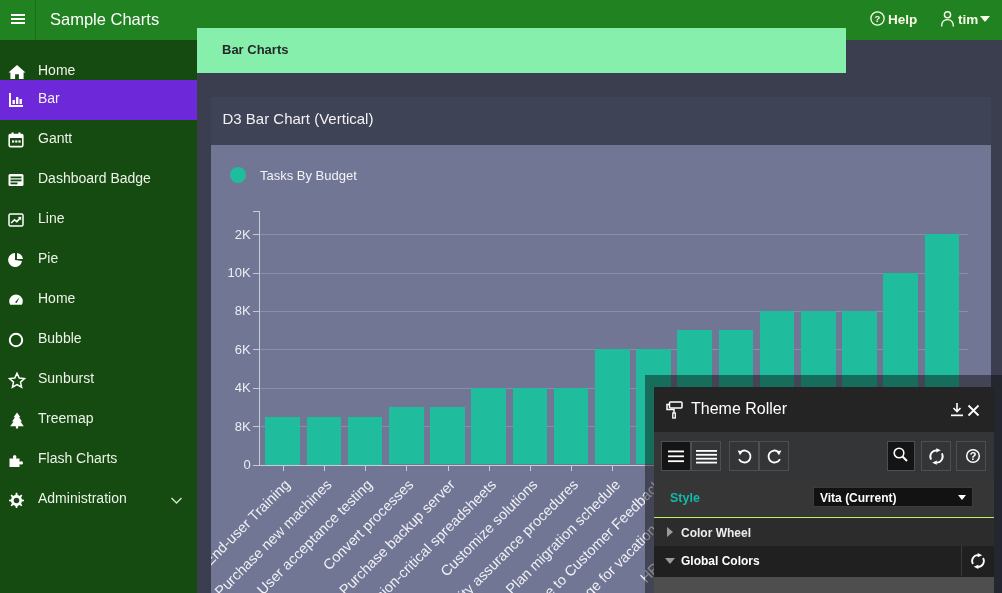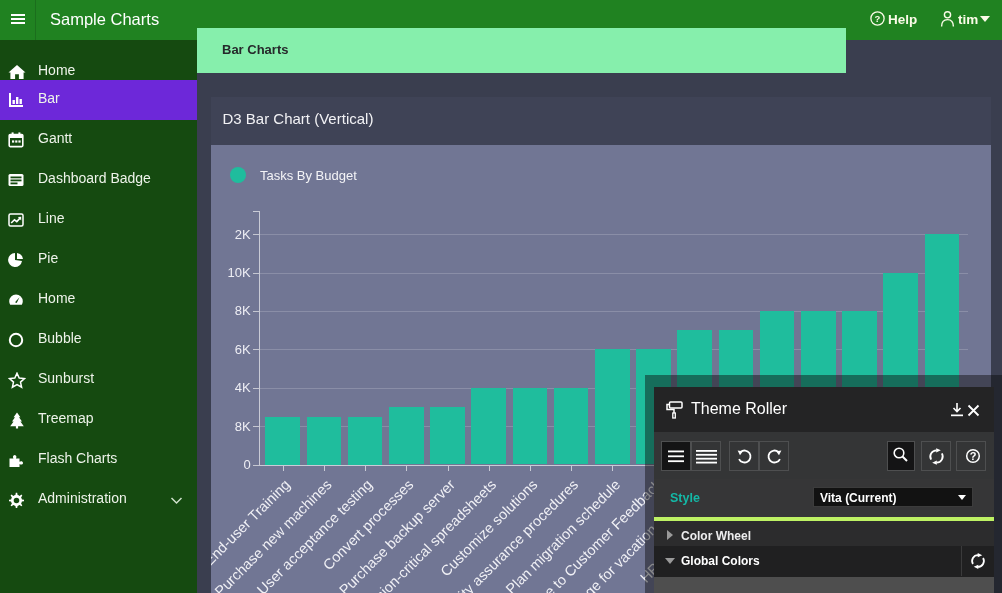--- a/index.html
+++ b/index.html
@@ -322,21 +322,21 @@
         <svg style="position:absolute;left:8px;top:6px" width="16" height="16" viewBox="0 0 16 16">
           <circle cx="8" cy="8" r="6.3" fill="none" stroke="#fff" stroke-width="1.5"></circle>
           <text x="8" y="12.2" text-anchor="middle" font-size="11" font-weight="bold" fill="#fff" font-family="Liberation Sans">?</text>
         </svg>
       </div>
       <div style="position:absolute;left:670px;top:491px;font-size:12.5px;font-weight:bold;color:#14b8a6">Style</div>
       <div style="position:absolute;left:813px;top:487px;width:160px;height:20px;background:#121212;border:1px solid #3c3c3c">
         <div style="position:absolute;left:6px;top:3px;font-size:12px;font-weight:bold;color:#fff">Vita (Current)</div>
         <div style="position:absolute;right:6px;top:7px;width:0;height:0;border-left:4.5px solid transparent;border-right:4.5px solid transparent;border-top:5.5px solid #fff"></div>
       </div>
-      <div style="position:absolute;left:654px;top:517px;width:340px;height:29px;background:#2c2c2d;border-top:4px solid #bef264">
+      <div style="position:absolute;left:654px;top:517px;width:340px;height:29px;background:#2c2c2d;border-top:1px solid #bef264">
         <div style="position:absolute;left:13px;top:9px;width:0;height:0;border-top:5px solid transparent;border-bottom:5px solid transparent;border-left:6px solid #9a9a9a"></div>
         <div style="position:absolute;left:27px;top:8px;font-size:12px;font-weight:bold;color:#ededee">Color Wheel</div>
       </div>
       <div style="position:absolute;left:654px;top:546px;width:340px;height:31px;background:#202021">
         <div style="position:absolute;left:11px;top:12px;width:0;height:0;border-left:5px solid transparent;border-right:5px solid transparent;border-top:6px solid #9a9a9a"></div>
         <div style="position:absolute;left:27px;top:8px;font-size:12px;font-weight:bold;color:#ffffff">Global Colors</div>
         <div style="position:absolute;right:0;top:0;width:33px;height:30px;border-left:1px solid #3a3a3b">
           <svg style="position:absolute;left:7px;top:6px" width="18" height="18" viewBox="0 0 19 19">
             <path d="M 4.13 12.6 A 6.2 6.2 0 0 1 9.5 3.3" fill="none" stroke="#fff" stroke-width="1.9"></path>
             <path d="M 9.2 1.0 L 9.2 5.6 14.0 3.3 Z" fill="#fff"></path>

